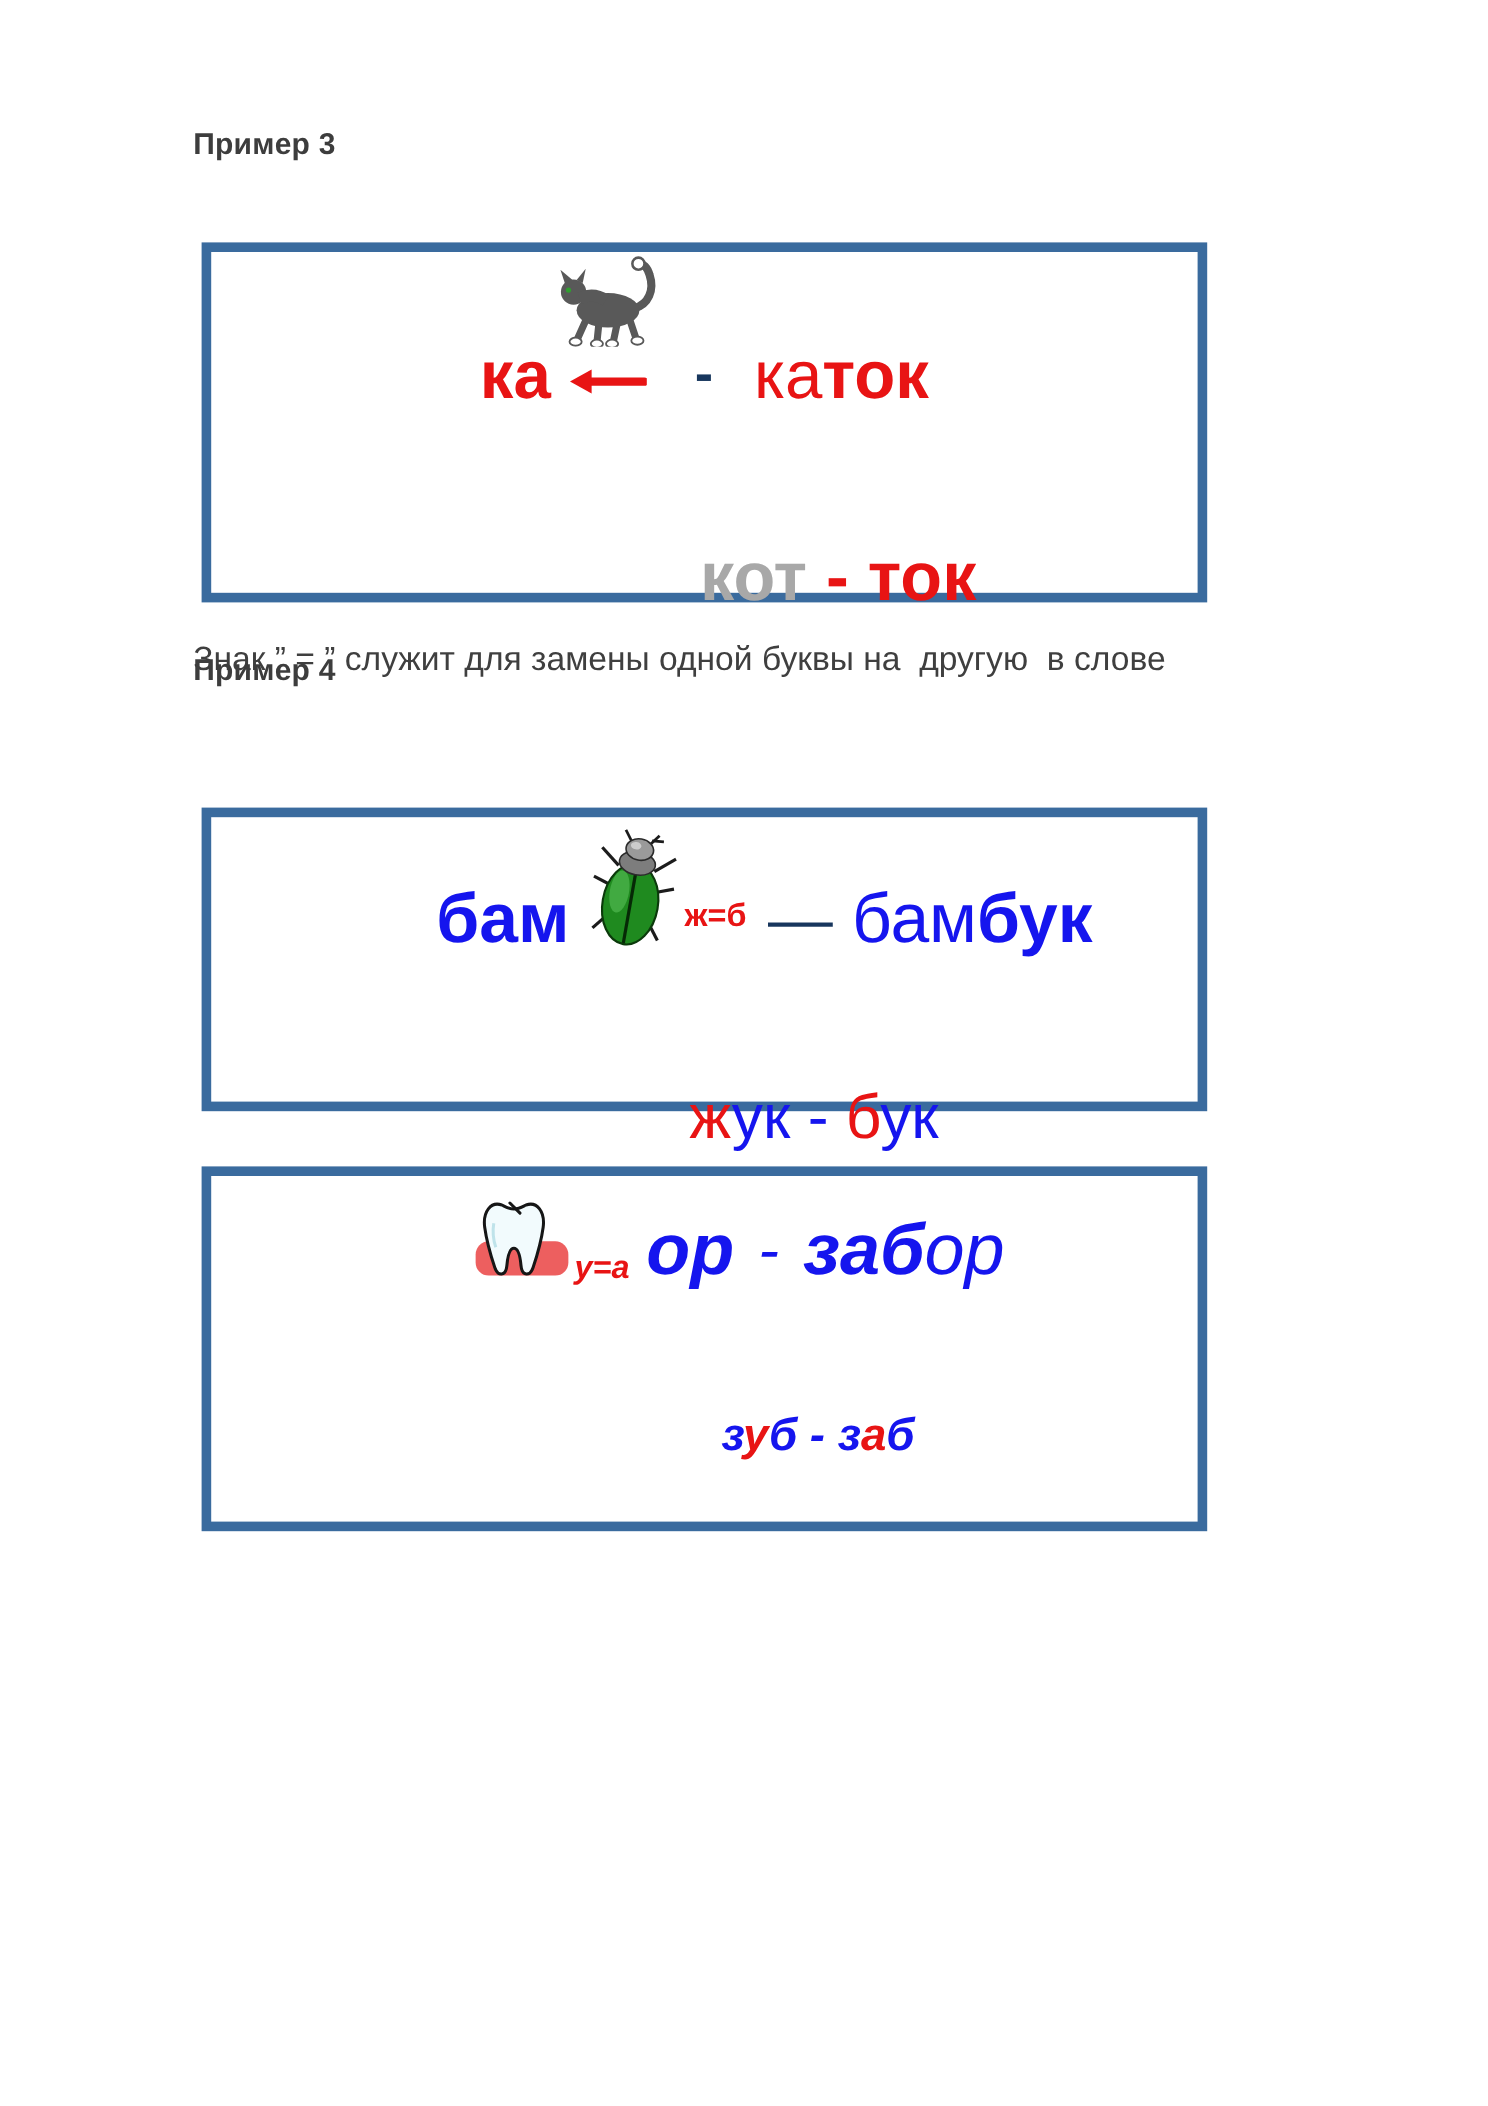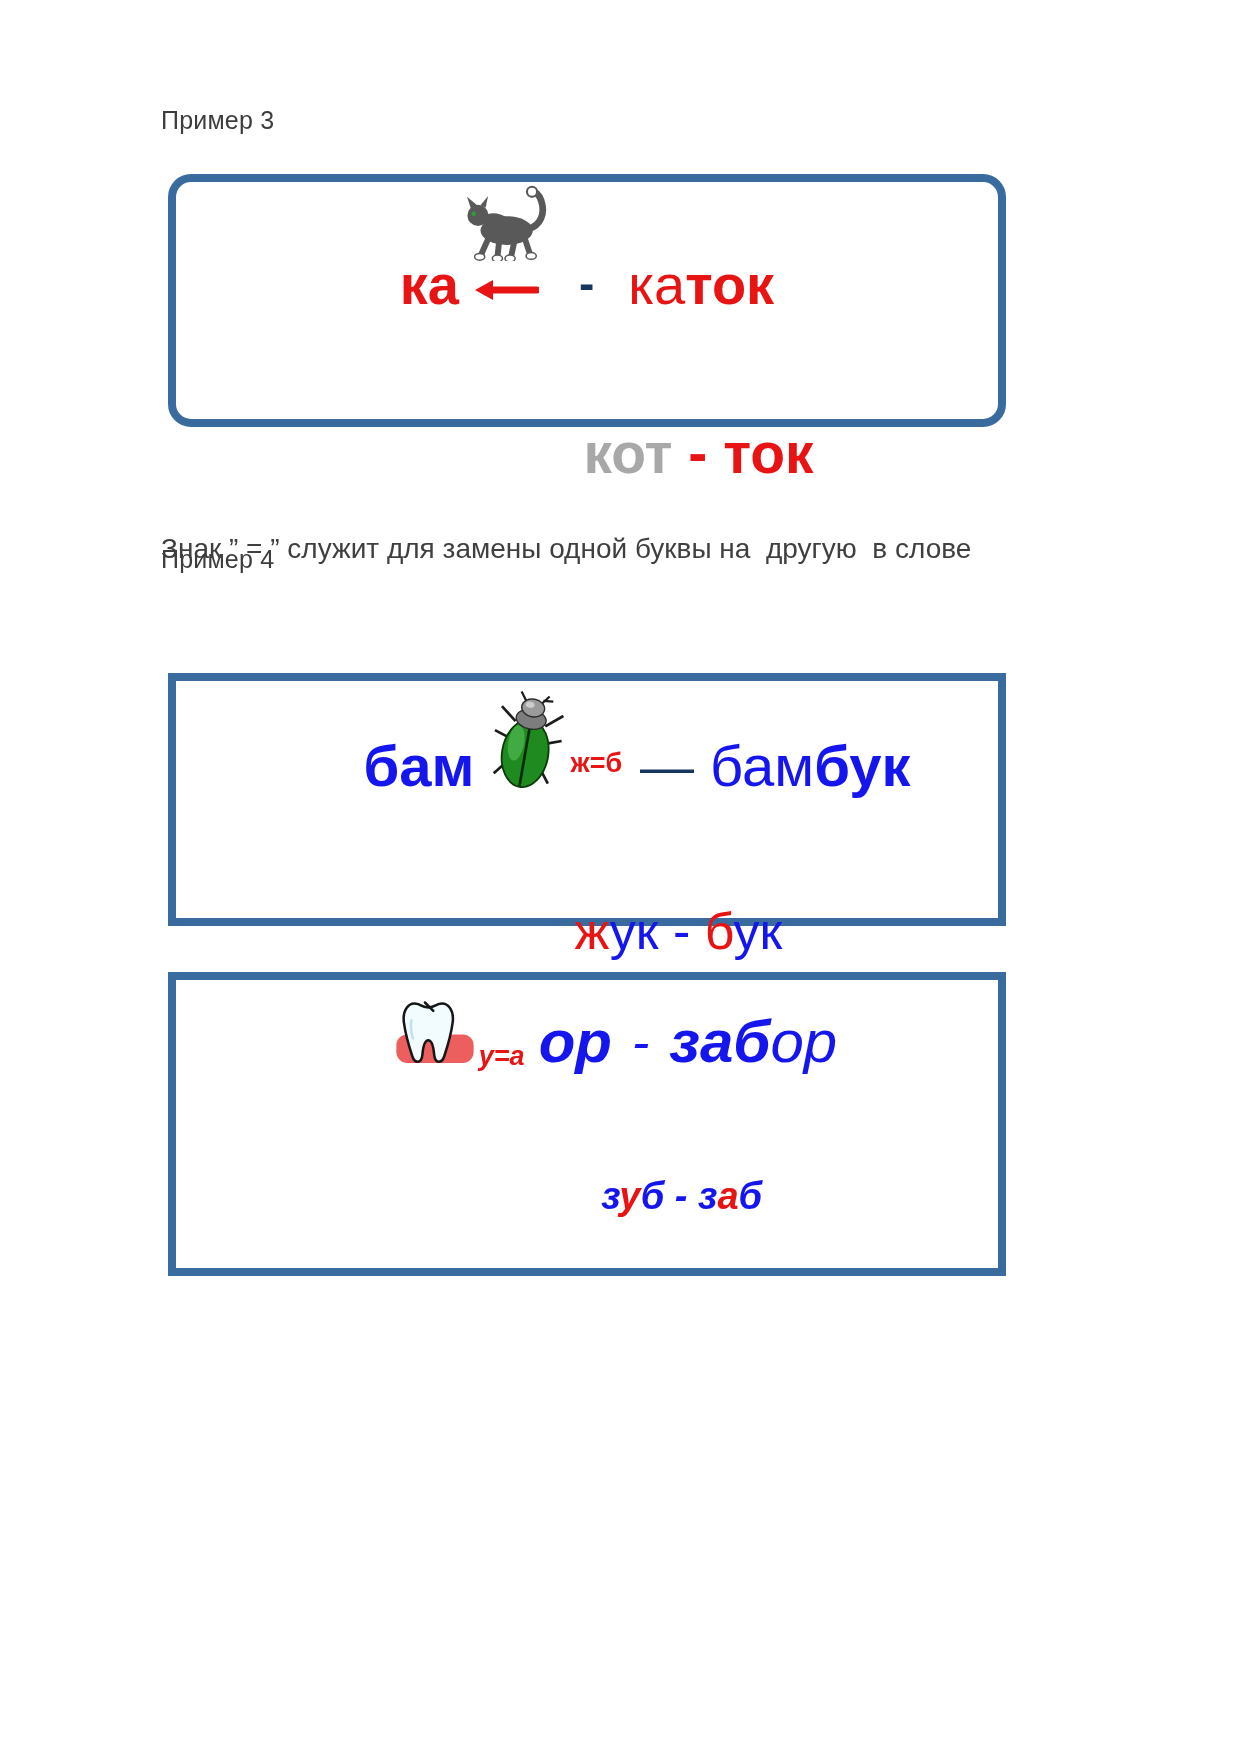--- a/index.html
+++ b/index.html
@@ -2,34 +2,34 @@
 <html><head>
 <meta charset="utf-8">
 <style>
   * { margin:0; padding:0; box-sizing:border-box; }
   html,body { background:#ffffff; }
   .page {
     position:relative; width:1240px; height:1755px; background:#ffffff;
     font-family:"Liberation Sans", sans-serif; overflow:hidden;
   }
   .heading {
-    position:absolute; left:161px; font-size:25px; font-weight:400; color:#3d3d3d;
+    position:absolute; left:161px; font-size:25px; font-weight:700; color:#3d3d3d;
     letter-spacing:0.2px;
   }
   #heading-ex3 { top:106px; }
   #heading-ex4 { top:545px; }
   .note {
     position:absolute; left:161px; top:456px; width:860px;
     font-size:28px; line-height:37px; color:#3f3f3f; white-space:pre-wrap;
   }
   .rebus-box {
     position:absolute; left:168px; width:838px; background:#ffffff;
     border:8px solid #3a6b9e;
   }
-  #box-cat   { top:174px; height:253px;border-radius:23px; }
+  #box-cat   { top:202px; height:300px; }
   #box-beetle{ top:673px; height:253px; }
   #box-tooth { top:972px; height:304px;font-style:italic; }
 
   .row { position:absolute; width:100%; display:flex; justify-content:center; align-items:flex-end; }
   .center-text { position:absolute; width:100%; text-align:center; white-space:pre; }
 
   
   #cat-img { position:absolute; left:278px; top:3px; width:102px; height:76px; }
   #cat-riddle { top:70px; align-items:center; }
   .r-red-bold  { color:#e81414; font-weight:700; font-size:56px; }

